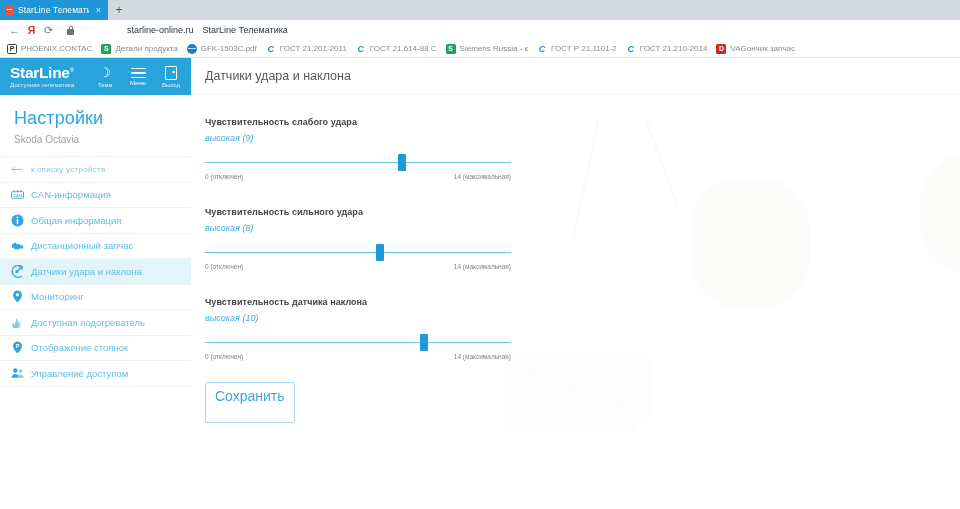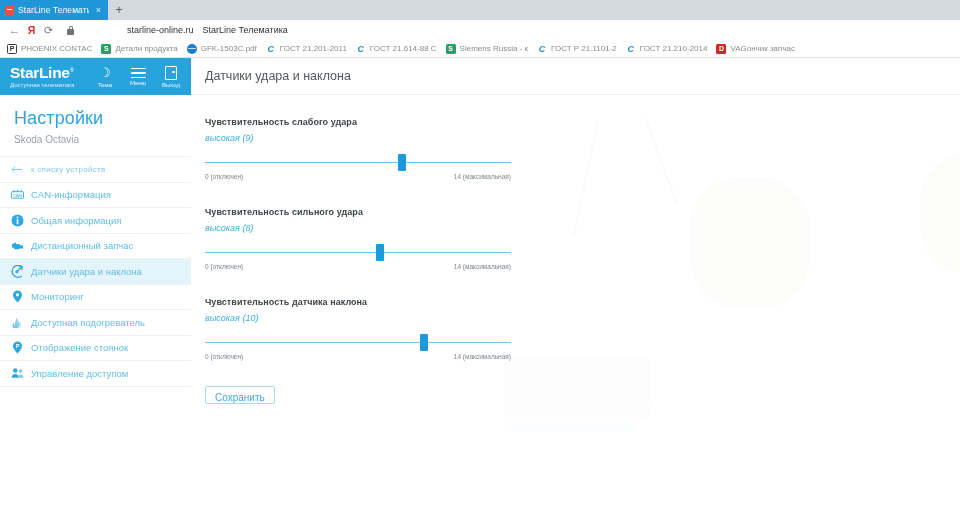--- a/index.html
+++ b/index.html
@@ -227,21 +227,21 @@
     background: #1e9ada; border-radius: 1px; transform: translateX(-50%);
   }
   .slider-ends {
     position: absolute; left: 0; right: 0; top: 20px;
     display: flex; justify-content: space-between;
     font-size: 6.5px; color: #7d868c;
   }
   .save-btn {
     margin-top: -6px; display: inline-block;
     border: 1px solid #a9dbf0; background: #fff;
-    color: #3fa9d8; font-size: 10px; padding: 5px 9px 0;
+    color: #3fa9d8; font-size: 14px; padding: 5px 9px 18px;
     border-radius: 2px; cursor: pointer;
     font-family: "Liberation Sans", sans-serif;
   }
 </style>
 </head>
 <body>
 
 <div id="browser">
 
   <div class="tabstrip">

